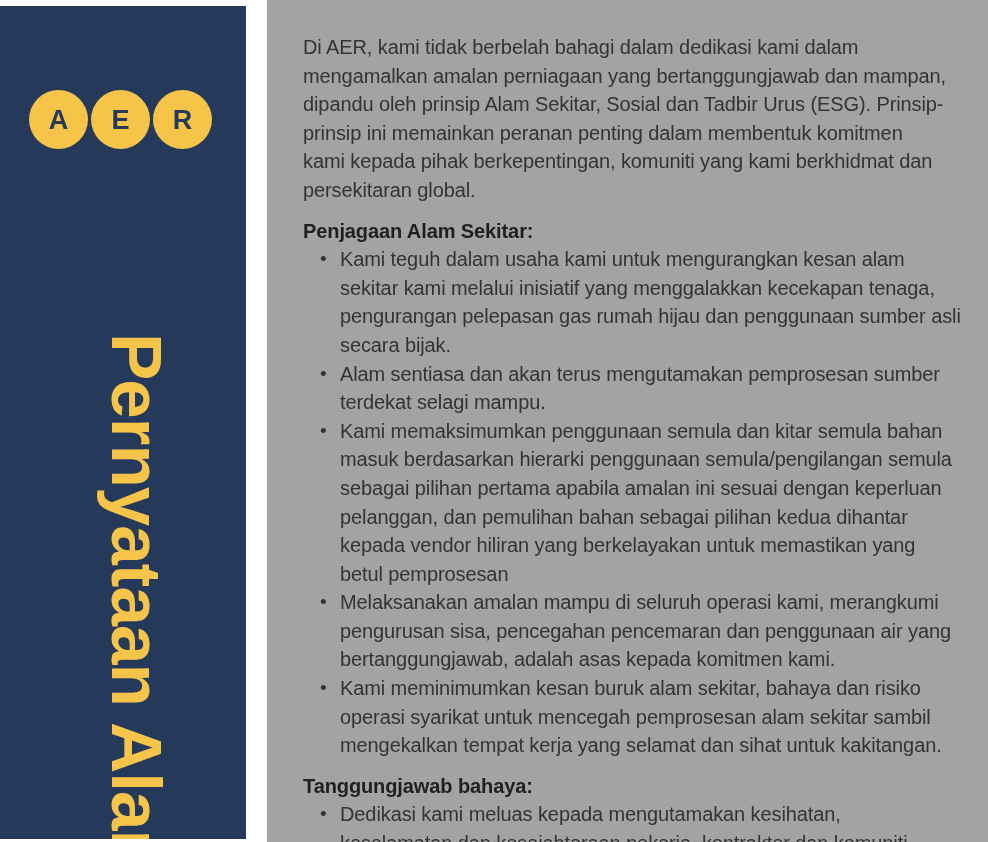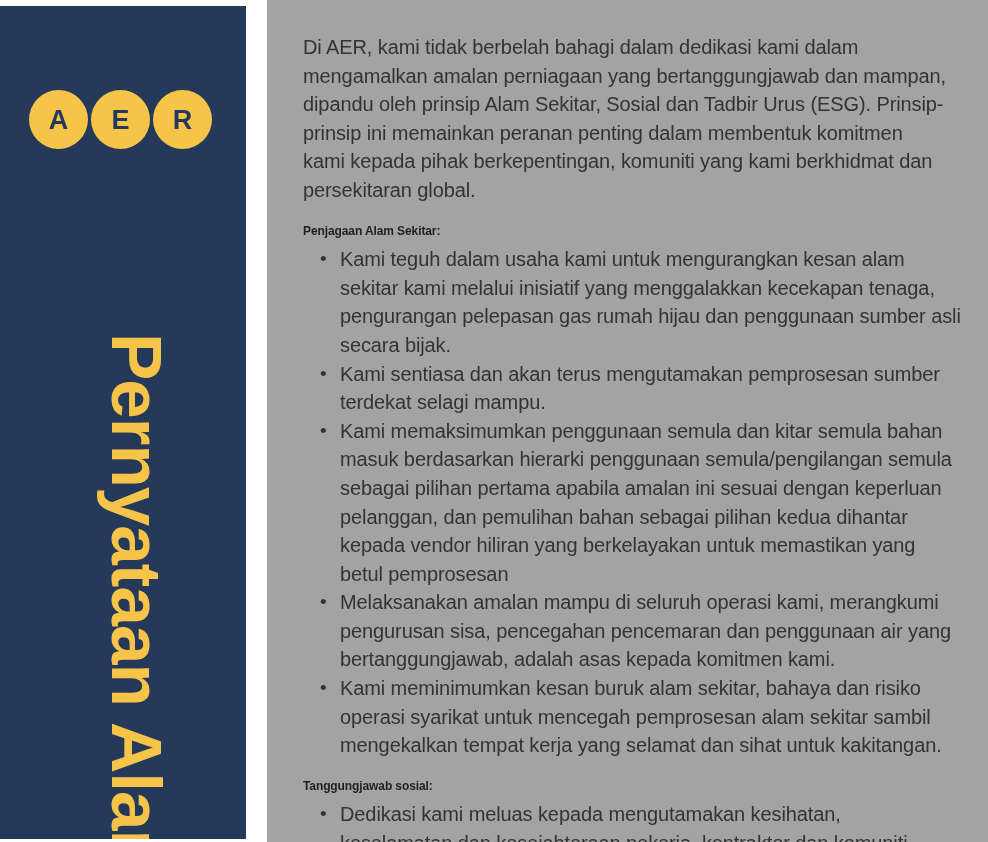--- a/index.html
+++ b/index.html
@@ -63,21 +63,21 @@
     box-sizing: border-box;
     color: #333333;
     font-size: 20px;
     line-height: 28.6px;
     letter-spacing: -0.1px;
     margin-left: 21px;
   }
   .intro { margin: 0; white-space: pre-line; }
   h3.sec-heading {
     margin: 12px 0 0 0;
-    font-size: 12px;
+    font-size: 20px;
     line-height: 28.6px;
     font-weight: 700;
     color: #1f1f1f;
   }
   ul.bullets { list-style: none; margin: 0; padding: 0; }
   ul.bullets li { display: flex; align-items: flex-start; }
   .dot {
     flex: 0 0 37px;
     width: 37px;
     padding-left: 17px;
@@ -121,21 +121,21 @@
     <ul class="bullets">
       <li>
         <span class="dot">•</span>
         <span class="btext">Kami teguh dalam usaha kami untuk mengurangkan kesan alam
 sekitar kami melalui inisiatif yang menggalakkan kecekapan tenaga,
 pengurangan pelepasan gas rumah hijau dan penggunaan sumber asli
 secara bijak.</span>
       </li>
       <li>
         <span class="dot">•</span>
-        <span class="btext">Kami sentiasa dan akan terus mengutamakan pemprosesan sumber
+        <span class="btext">Alam sentiasa dan akan terus mengutamakan pemprosesan sumber
 terdekat selagi mampu.</span>
       </li>
       <li>
         <span class="dot">•</span>
         <span class="btext">Kami memaksimumkan penggunaan semula dan kitar semula bahan
 masuk berdasarkan hierarki penggunaan semula/pengilangan semula
 sebagai pilihan pertama apabila amalan ini sesuai dengan keperluan
 pelanggan, dan pemulihan bahan sebagai pilihan kedua dihantar
 kepada vendor hiliran yang berkelayakan untuk memastikan yang
 betul pemprosesan</span>
@@ -147,21 +147,21 @@
 bertanggungjawab, adalah asas kepada komitmen kami.</span>
       </li>
       <li>
         <span class="dot">•</span>
         <span class="btext">Kami meminimumkan kesan buruk alam sekitar, bahaya dan risiko
 operasi syarikat untuk mencegah pemprosesan alam sekitar sambil
 mengekalkan tempat kerja yang selamat dan sihat untuk kakitangan.</span>
       </li>
     </ul>
 
-    <h3 class="sec-heading">Tanggungjawab sosial:</h3>
+    <h3 class="sec-heading">Tanggungjawab bahaya:</h3>
     <ul class="bullets">
       <li>
         <span class="dot">•</span>
         <span class="btext">Dedikasi kami meluas kepada mengutamakan kesihatan,
 keselamatan dan kesejahteraan pekerja, kontraktor dan komuniti</span>
       </li>
     </ul>
 
   </main>
 </div>

